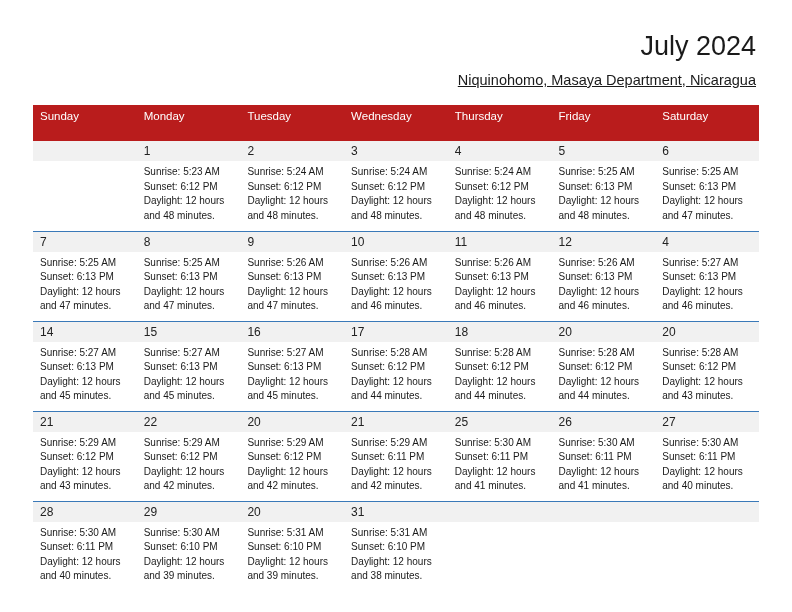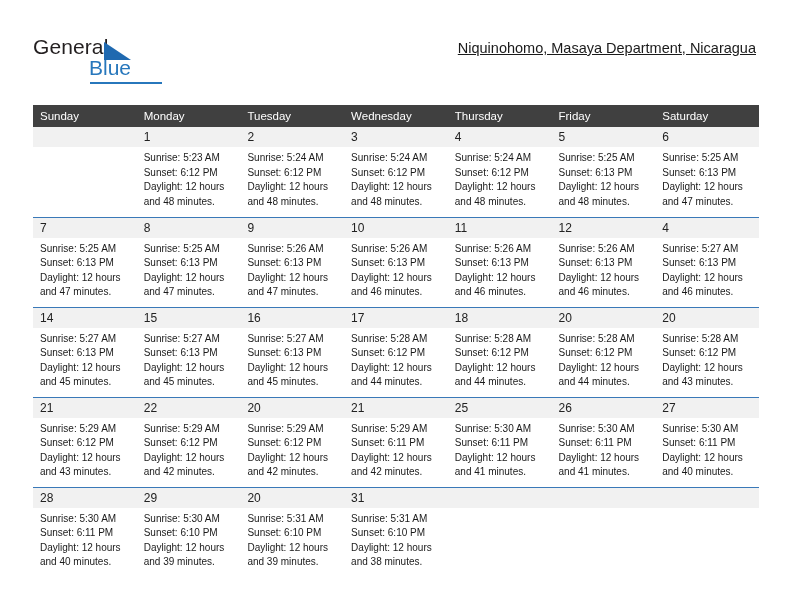--- a/index.html
+++ b/index.html
@@ -92,26 +92,26 @@
   
   .calendar {
     position: absolute;
     left: 33px;
     top: 105px;
     width: 726px;
     border-collapse: collapse;
     table-layout: fixed;
   }
   .calendar th {
-    background: #404040;
+    background: #b91c1c;
     color: #ffffff;
     font-size: 11.5px;
     font-weight: normal;
     text-align: left;
-    padding: 5px 0 5px 7px;
+    padding: 5px 0 19px 7px;
     height: 21px;
     border: none;
   }
   .calendar td {
     vertical-align: top;
     padding: 0;
     border: none;
     border-top: 1px solid #3a79b8;
     height: 90px;
     width: 103.7px;
@@ -136,28 +136,23 @@
   .cellbody div { white-space: nowrap; }
   .cell-blank .daynum { background: #f1f1f1; }
 </style>
 </head>
 <body>
 
 <div class="page">
 
   <div class="header">
 
-    <div class="logo">
-      <span class="logo-general">General</span>
-      <span class="logo-triangle"></span>
-      <span class="logo-blue">Blue</span>
-      <span class="logo-underline"></span>
-    </div>
 
     <div class="title-block">
+      <h1 class="cal-title">July 2024</h1>
       <h2 class="cal-subtitle">Niquinohomo, Masaya Department, Nicaragua</h2>
     </div>
 
   </div>
 
   <table class="calendar">
     <thead>
       <tr>
         <th>Sunday</th>
         <th>Monday</th>

